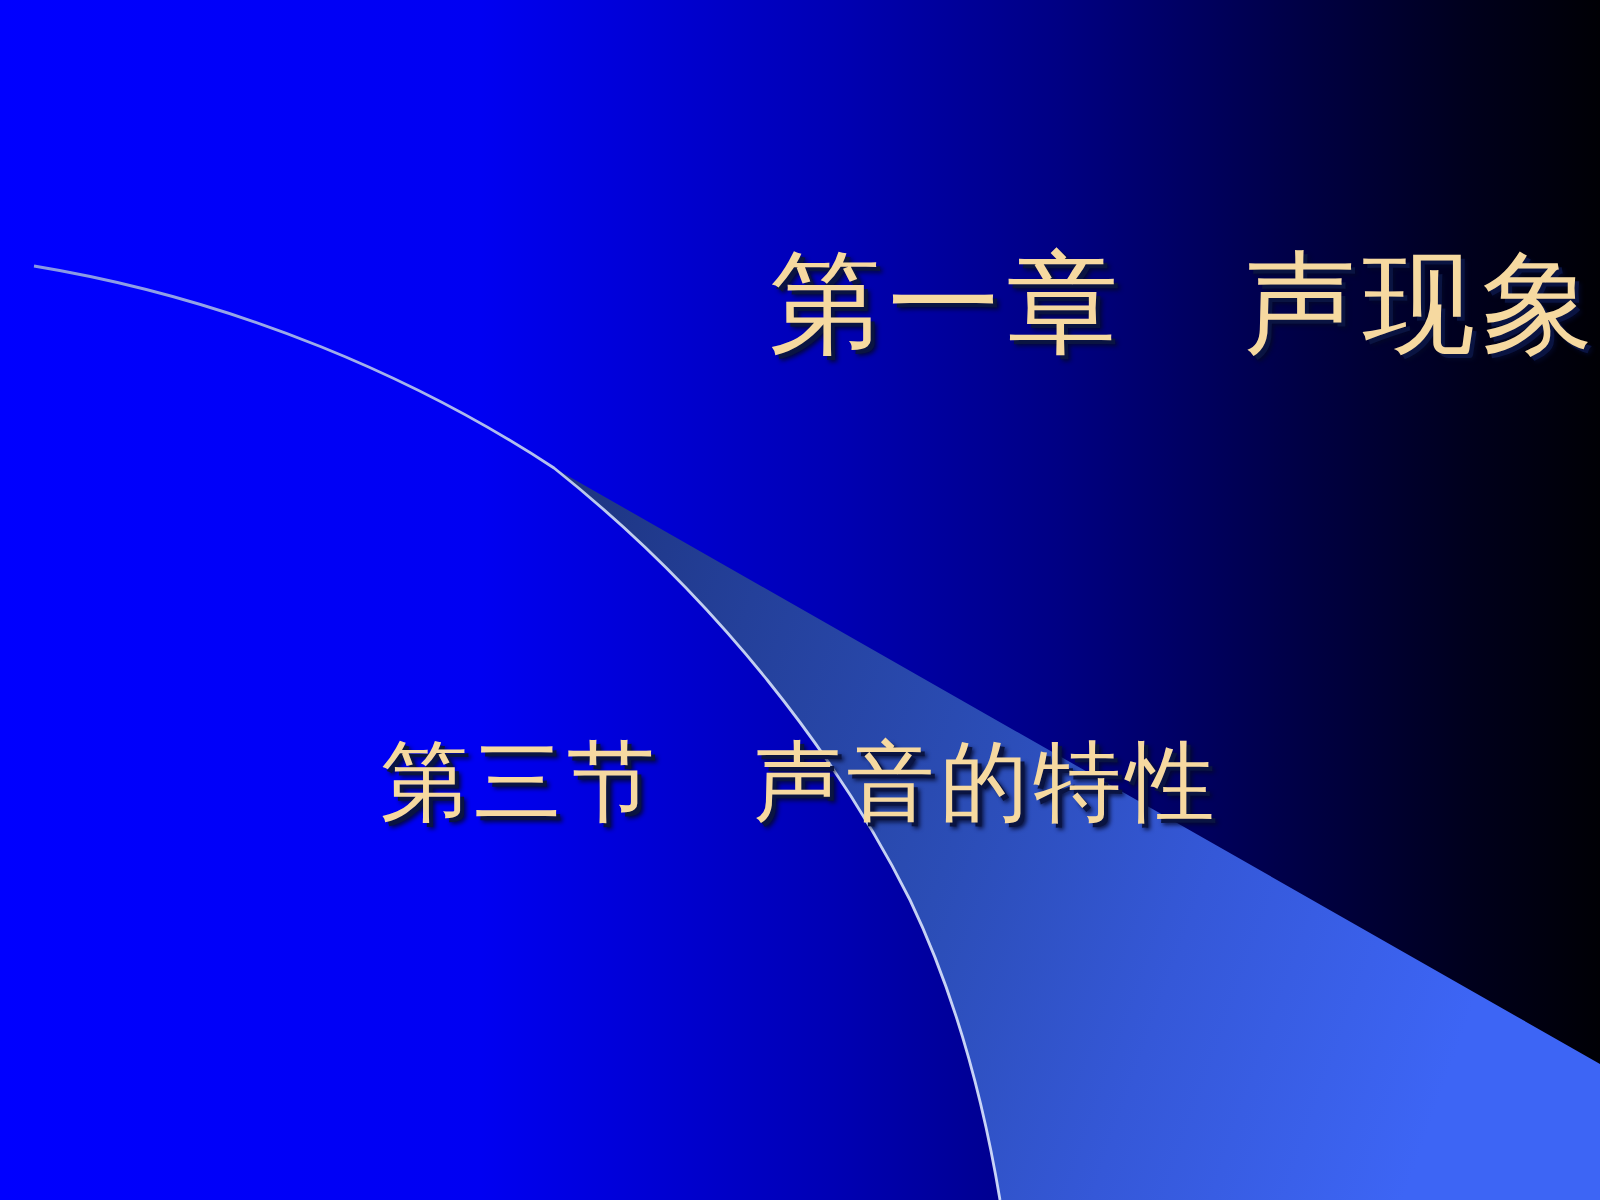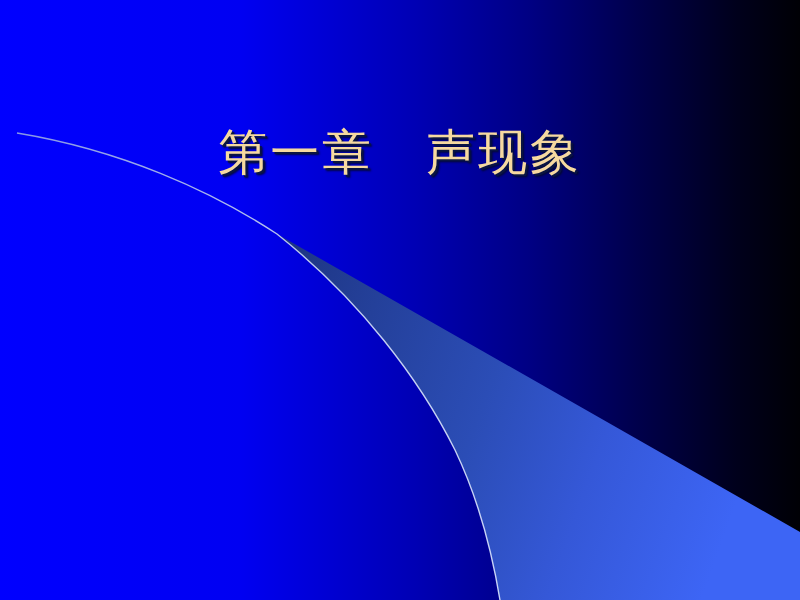--- a/index.html
+++ b/index.html
@@ -34,22 +34,23 @@
     color: #f6d9a0;
     font-family: "Liberation Serif", "DejaVu Serif", serif;
     font-weight: 400;
     letter-spacing: 0.06em;
     text-shadow:
       2px 2px 0 #0a1442,
       3px 3px 2px rgba(3, 8, 40, 0.85);
   }
   #title-line-1 {
     top: 124px;
-    font-size: 49px;
+    font-size: 56px;
     line-height: 58px;
+    text-align: right;
   }
   #title-line-2 {
     top: 364px;
     font-size: 44px;
     line-height: 56px;
   }
 </style>
 </head>
 <body>
 
@@ -92,14 +93,15 @@
              Z" fill="url(#wedgeGrad)"></path>
 
     <path d="M 17,133
              C 120,150 210,190 277,234
              C 360,300 420,380 455,450
              C 478,498 492,552 500,600" fill="none" stroke="url(#hairGrad)" stroke-width="1.4"></path>
   </svg>
 
   <div class="title-block" id="title-line-1">第一章　声现象</div>
 
+  <div class="title-block" id="title-line-2">第三节　声音的特性</div>
 
 </div>
 
 </body></html>

